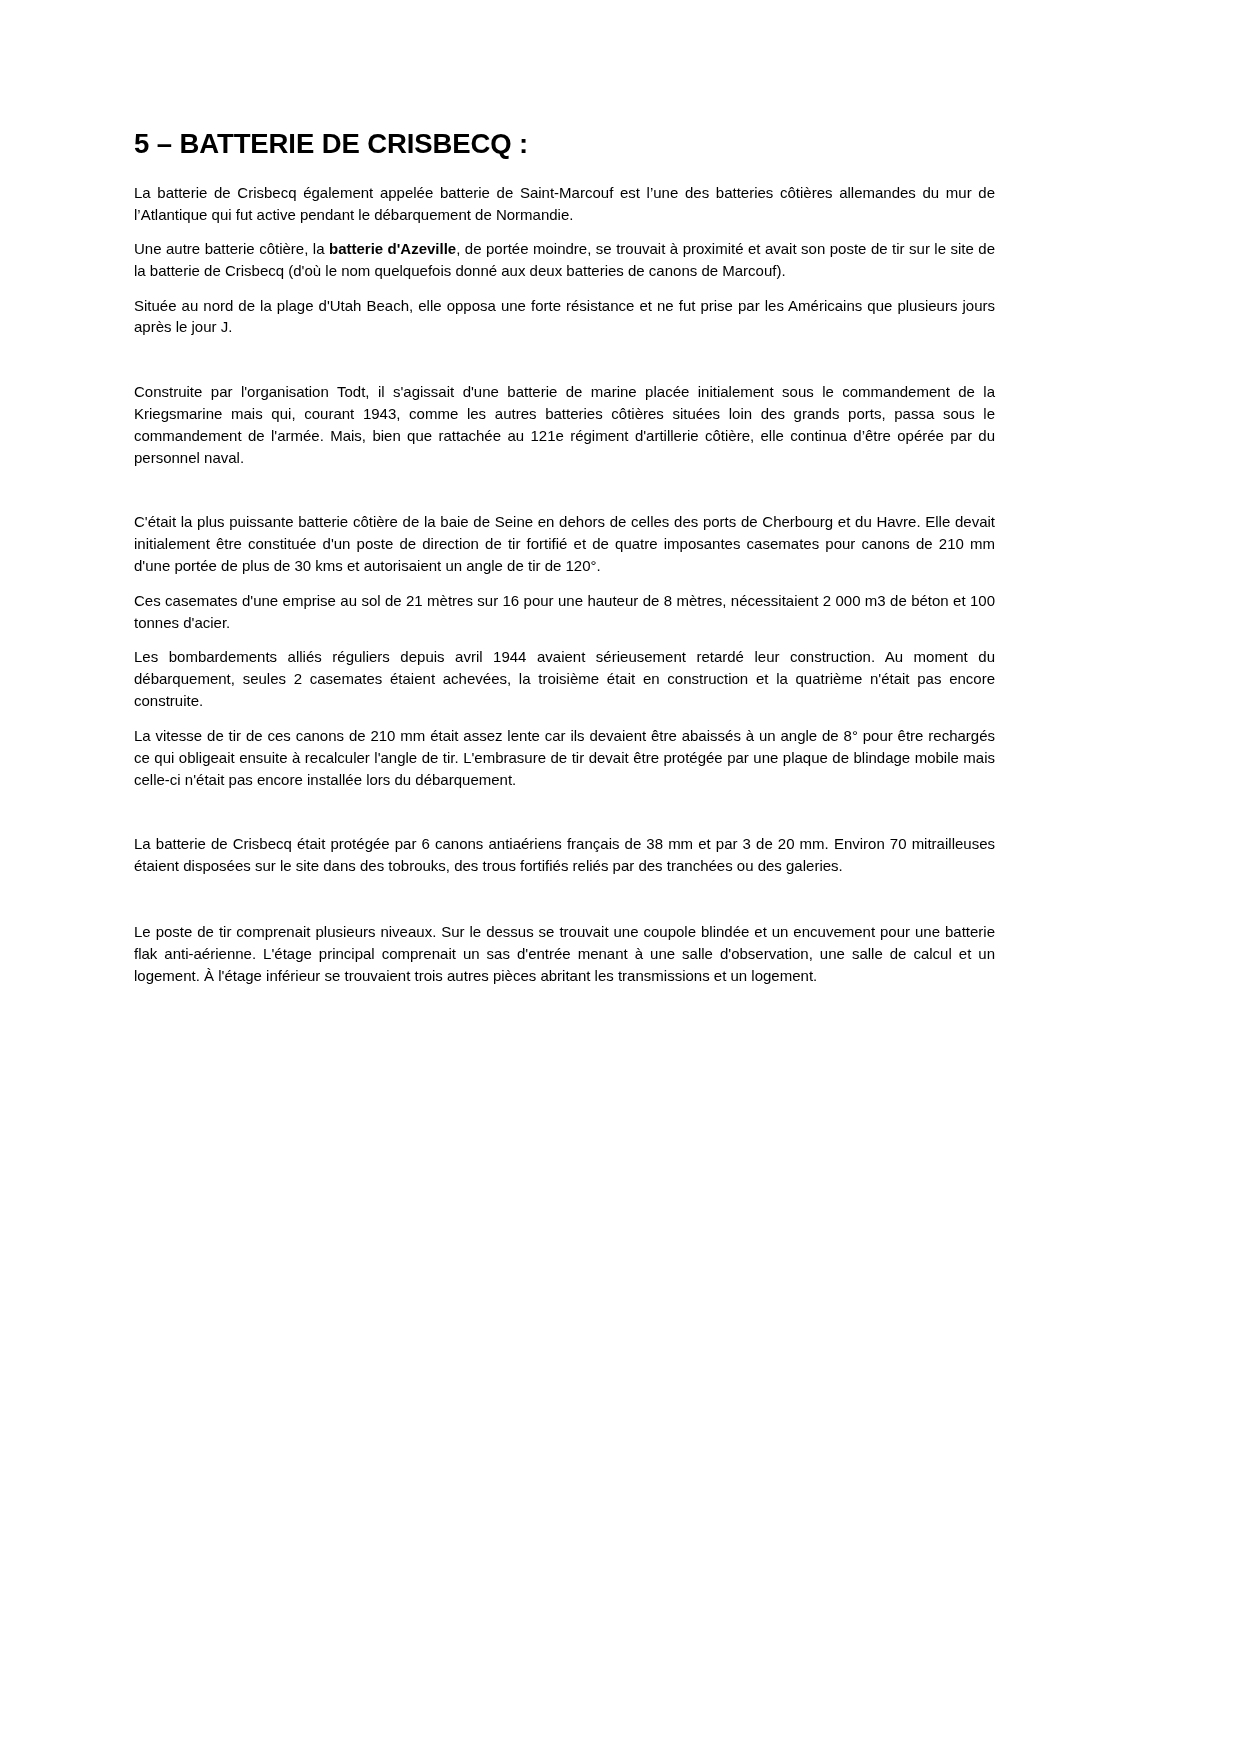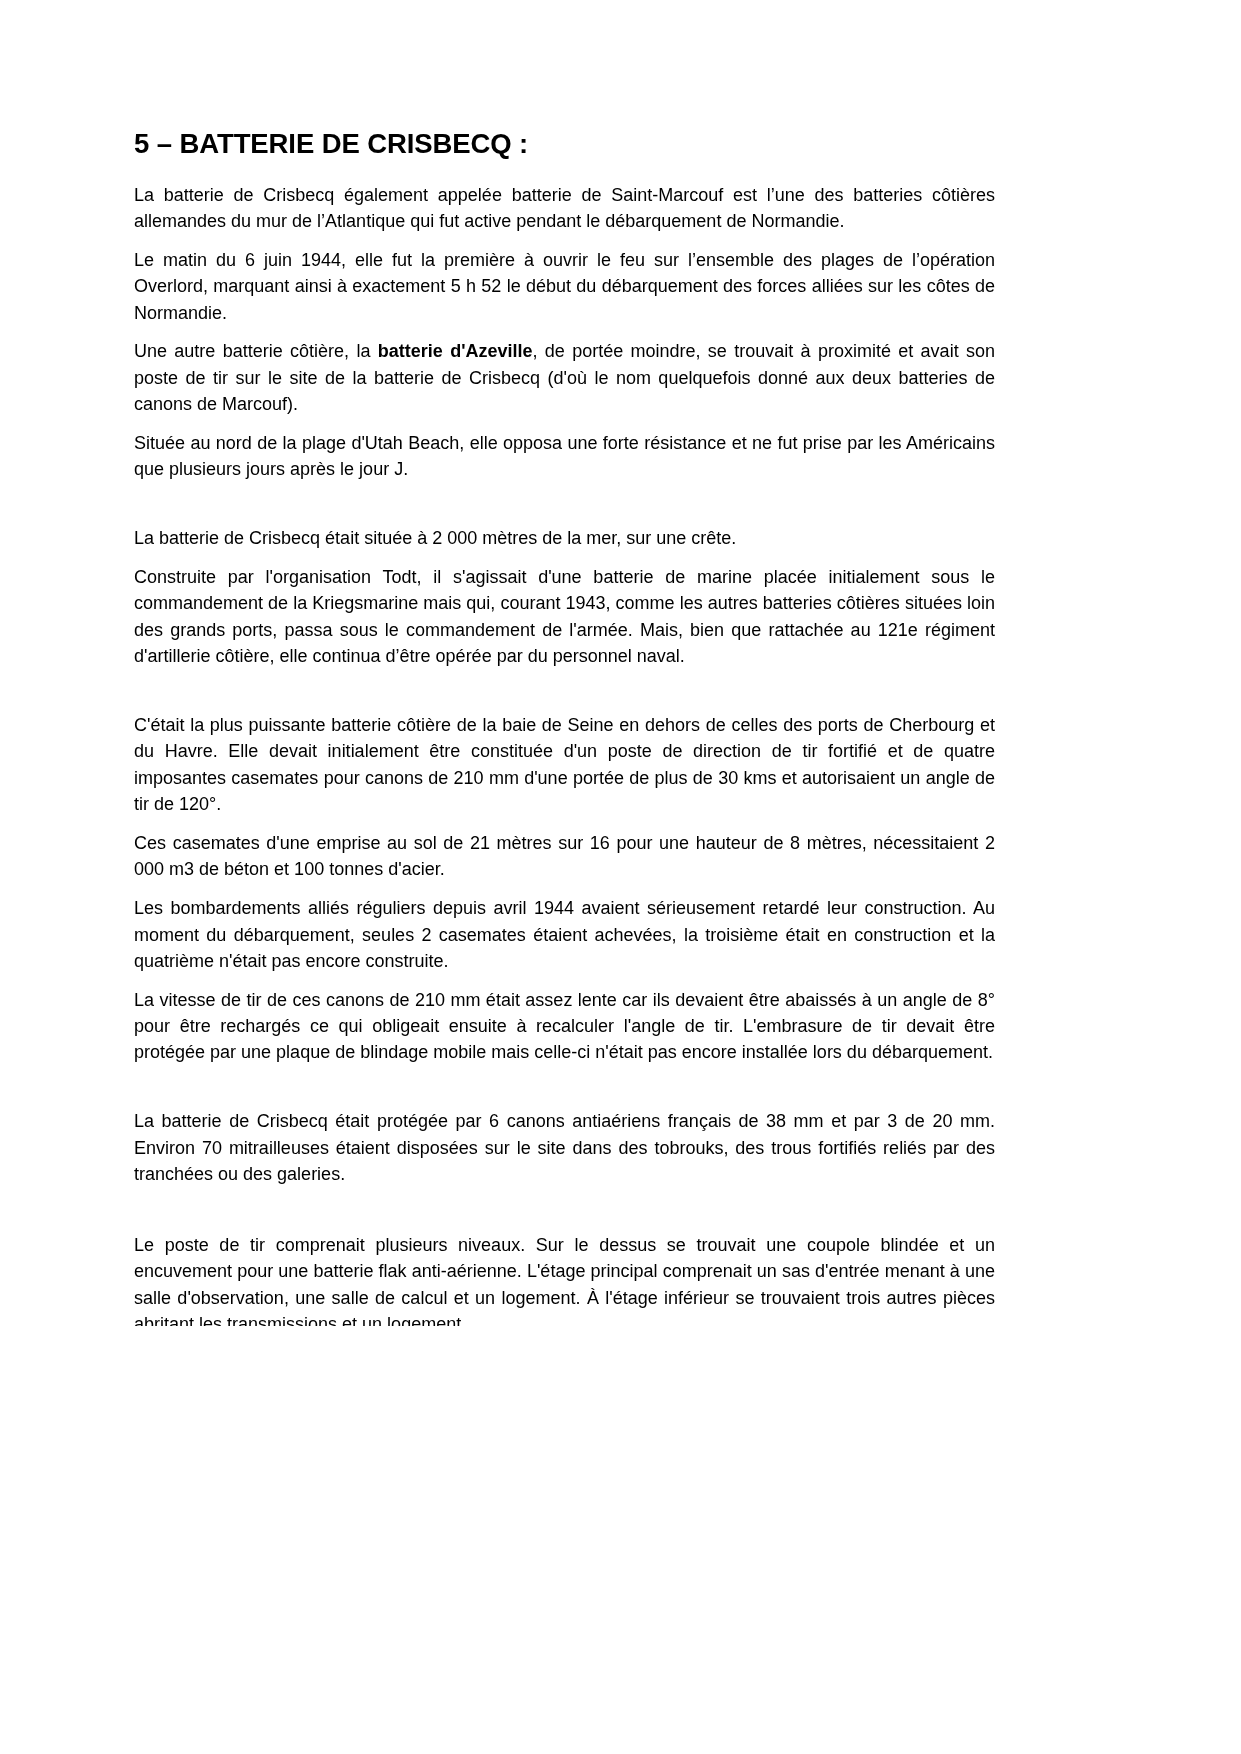--- a/index.html
+++ b/index.html
@@ -22,21 +22,21 @@
   }
   .doc-title {
     font-size: 27.5px;
     font-weight: bold;
     letter-spacing: -0.1px;
     margin: 0 0 22px 0;
     line-height: 1.15;
     color: #000000;
   }
   .para {
-    font-size: 18px;
+    font-size: 15px;
     line-height: 1.465;
     text-align: justify;
     text-justify: inter-word;
     margin: 0 0 12.5px 0;
     color: #000000;
     -webkit-hyphens: none;
     hyphens: none;
   }
   .spacer {
     height: 30px;
@@ -50,29 +50,27 @@
 </style>
 </head>
 <body>
 
 <div class="page">
 
   <h1 class="doc-title">5 – BATTERIE DE CRISBECQ :</h1>
 
   <div>
     <p class="para">La batterie de Crisbecq également appelée batterie de Saint-Marcouf est l’une des batteries côtières allemandes du mur de l’Atlantique qui fut active pendant le débarquement de Normandie.</p>
-    <p class="para">Le matin du 6 juin 1944, elle fut la première à ouvrir le feu sur l’ensemble des plages de l’opération Overlord, marquant ainsi à exactement 5 h 52 le début du débarquement des forces alliées sur les côtes de Normandie.</p>
     <p class="para"><span>Une autre batterie côtière, la </span><b>batterie d'Azeville</b><span>, de portée moindre, se trouvait à proximité et avait son poste de tir sur le site de la batterie de Crisbecq (d'où le nom quelquefois donné aux deux batteries de canons de Marcouf).</span></p>
     <p class="para">Située au nord de la plage d'Utah Beach, elle opposa une forte résistance et ne fut prise par les Américains que plusieurs jours après le jour J.</p>
   </div>
 
   <div class="spacer"></div>
 
   <div>
-    <p class="para">La batterie de Crisbecq était située à 2 000 mètres de la mer, sur une crête.</p>
     <p class="para">Construite par l'organisation Todt, il s'agissait d'une batterie de marine placée initialement sous le commandement de la Kriegsmarine mais qui, courant 1943, comme les autres batteries côtières situées loin des grands ports, passa sous le commandement de l'armée. Mais, bien que rattachée au 121e régiment d'artillerie côtière, elle continua d’être opérée par du personnel naval.</p>
   </div>
 
   <div class="spacer"></div>
 
   <div>
     <p class="para">C'était la plus puissante batterie côtière de la baie de Seine en dehors de celles des ports de Cherbourg et du Havre. Elle devait initialement être constituée d'un poste de direction de tir fortifié et de quatre imposantes casemates pour canons de 210 mm d'une portée de plus de 30 kms et autorisaient un angle de tir de 120°.</p>
     <p class="para">Ces casemates d'une emprise au sol de 21 mètres sur 16 pour une hauteur de 8 mètres, nécessitaient 2 000 m3 de béton et 100 tonnes d'acier.</p>
     <p class="para">Les bombardements alliés réguliers depuis avril 1944 avaient sérieusement retardé leur construction. Au moment du débarquement, seules 2 casemates étaient achevées, la troisième était en construction et la quatrième n'était pas encore construite.</p>
     <p class="para">La vitesse de tir de ces canons de 210 mm était assez lente car ils devaient être abaissés à un angle de 8° pour être rechargés ce qui obligeait ensuite à recalculer l'angle de tir. L'embrasure de tir devait être protégée par une plaque de blindage mobile mais celle-ci n'était pas encore installée lors du débarquement.</p>

